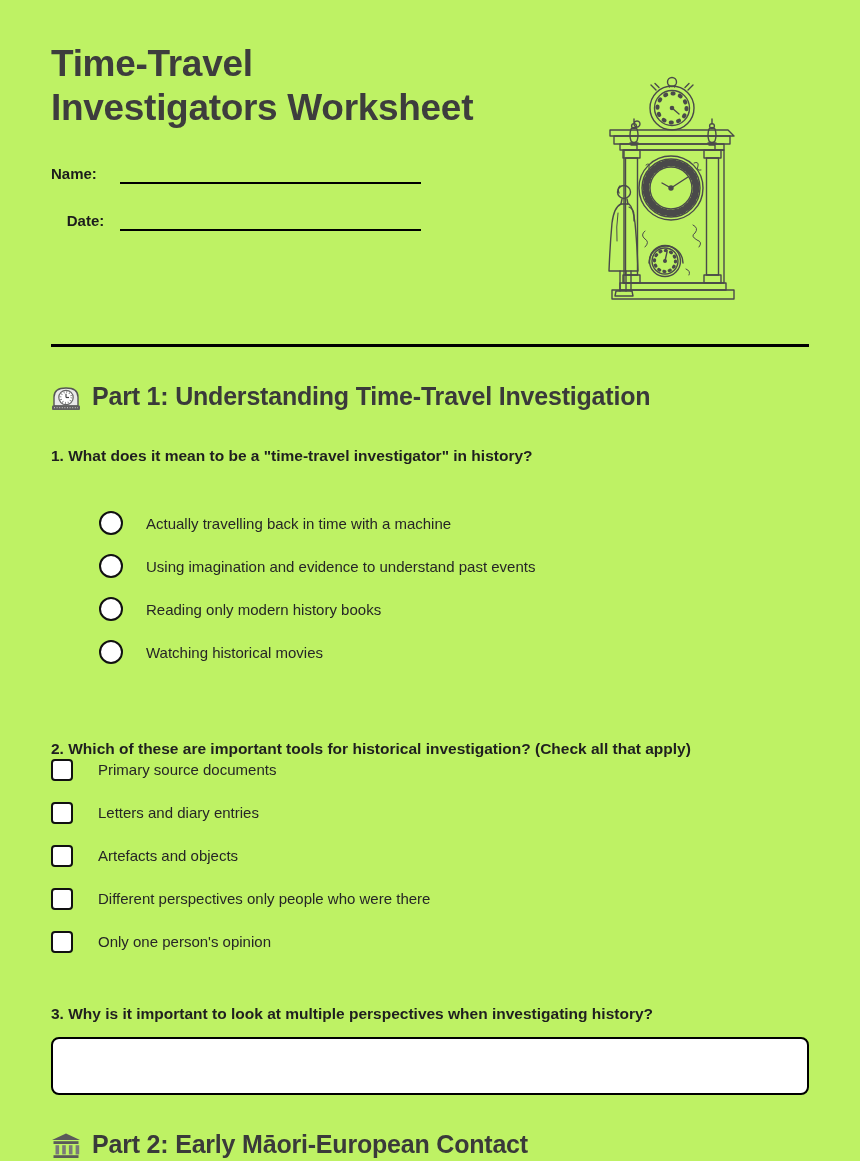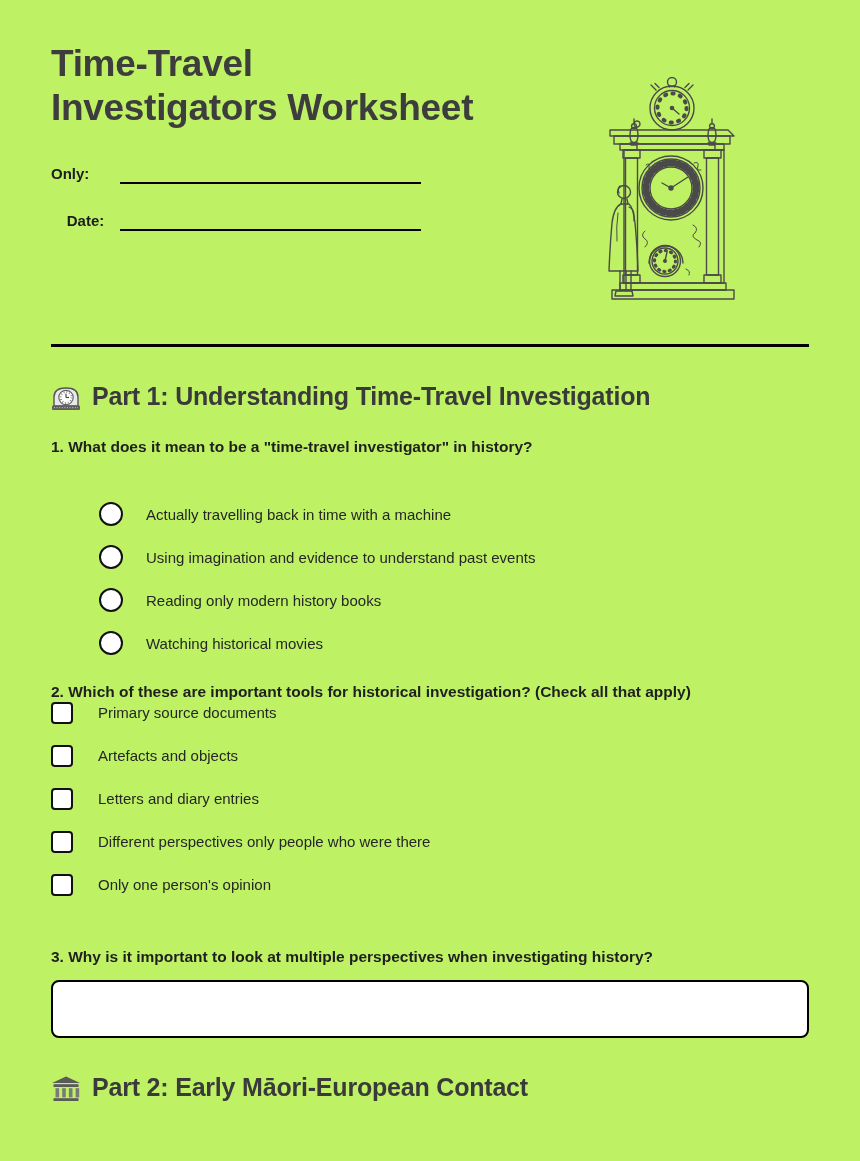--- a/index.html
+++ b/index.html
@@ -66,26 +66,26 @@
     margin-top: 35px;
     font-size: 25px;
     font-weight: bold;
     color: #3a3a3a;
     letter-spacing: -0.2px;
   }
   .section-heading.part2 { }
   .section-heading svg { flex: 0 0 auto; }
 
   .question {
-    margin-top: 27px;
+    margin-top: 36px;
     font-size: 15.5px;
     font-weight: bold;
     color: #1f1f1f;
   }
-  .question.q2 { margin-top: 28px; }
+  .question.q2 { margin-top: 76px; }
   .question.q3 { margin-top: 52px; }
 
   .opt-group { margin-top: 46px; }
   .opt-row {
     display: flex;
     align-items: center;
     height: 24px;
     margin-bottom: 19px;
     padding-left: 48px;
   }
@@ -133,21 +133,21 @@
 
 <div class="page">
   <div class="content">
 
     <div class="title">
       <div>Time-Travel</div>
       <div>Investigators Worksheet</div>
     </div>
 
     <div class="field-row first">
-      <span class="field-label">Only:</span>
+      <span class="field-label">Name:</span>
       <span class="write-line"></span>
     </div>
 
     <div class="field-row second">
       <span class="field-label">Date:</span>
       <span class="write-line"></span>
     </div>
 
     <hr class="divider">
 
@@ -187,25 +187,25 @@
 
     <div class="question q2">2. Which of these are important tools for historical investigation? (Check all that apply)</div>
 
     <div class="chk-group">
       <div class="chk-row">
         <span class="checkbox"></span>
         <span class="opt-label">Primary source documents</span>
       </div>
       <div class="chk-row">
         <span class="checkbox"></span>
+        <span class="opt-label">Letters and diary entries</span>
+      </div>
+      <div class="chk-row">
+        <span class="checkbox"></span>
         <span class="opt-label">Artefacts and objects</span>
-      </div>
-      <div class="chk-row">
-        <span class="checkbox"></span>
-        <span class="opt-label">Letters and diary entries</span>
       </div>
       <div class="chk-row">
         <span class="checkbox"></span>
         <span class="opt-label">Different perspectives only people who were there</span>
       </div>
       <div class="chk-row">
         <span class="checkbox"></span>
         <span class="opt-label">Only one person's opinion</span>
       </div>
     </div>

